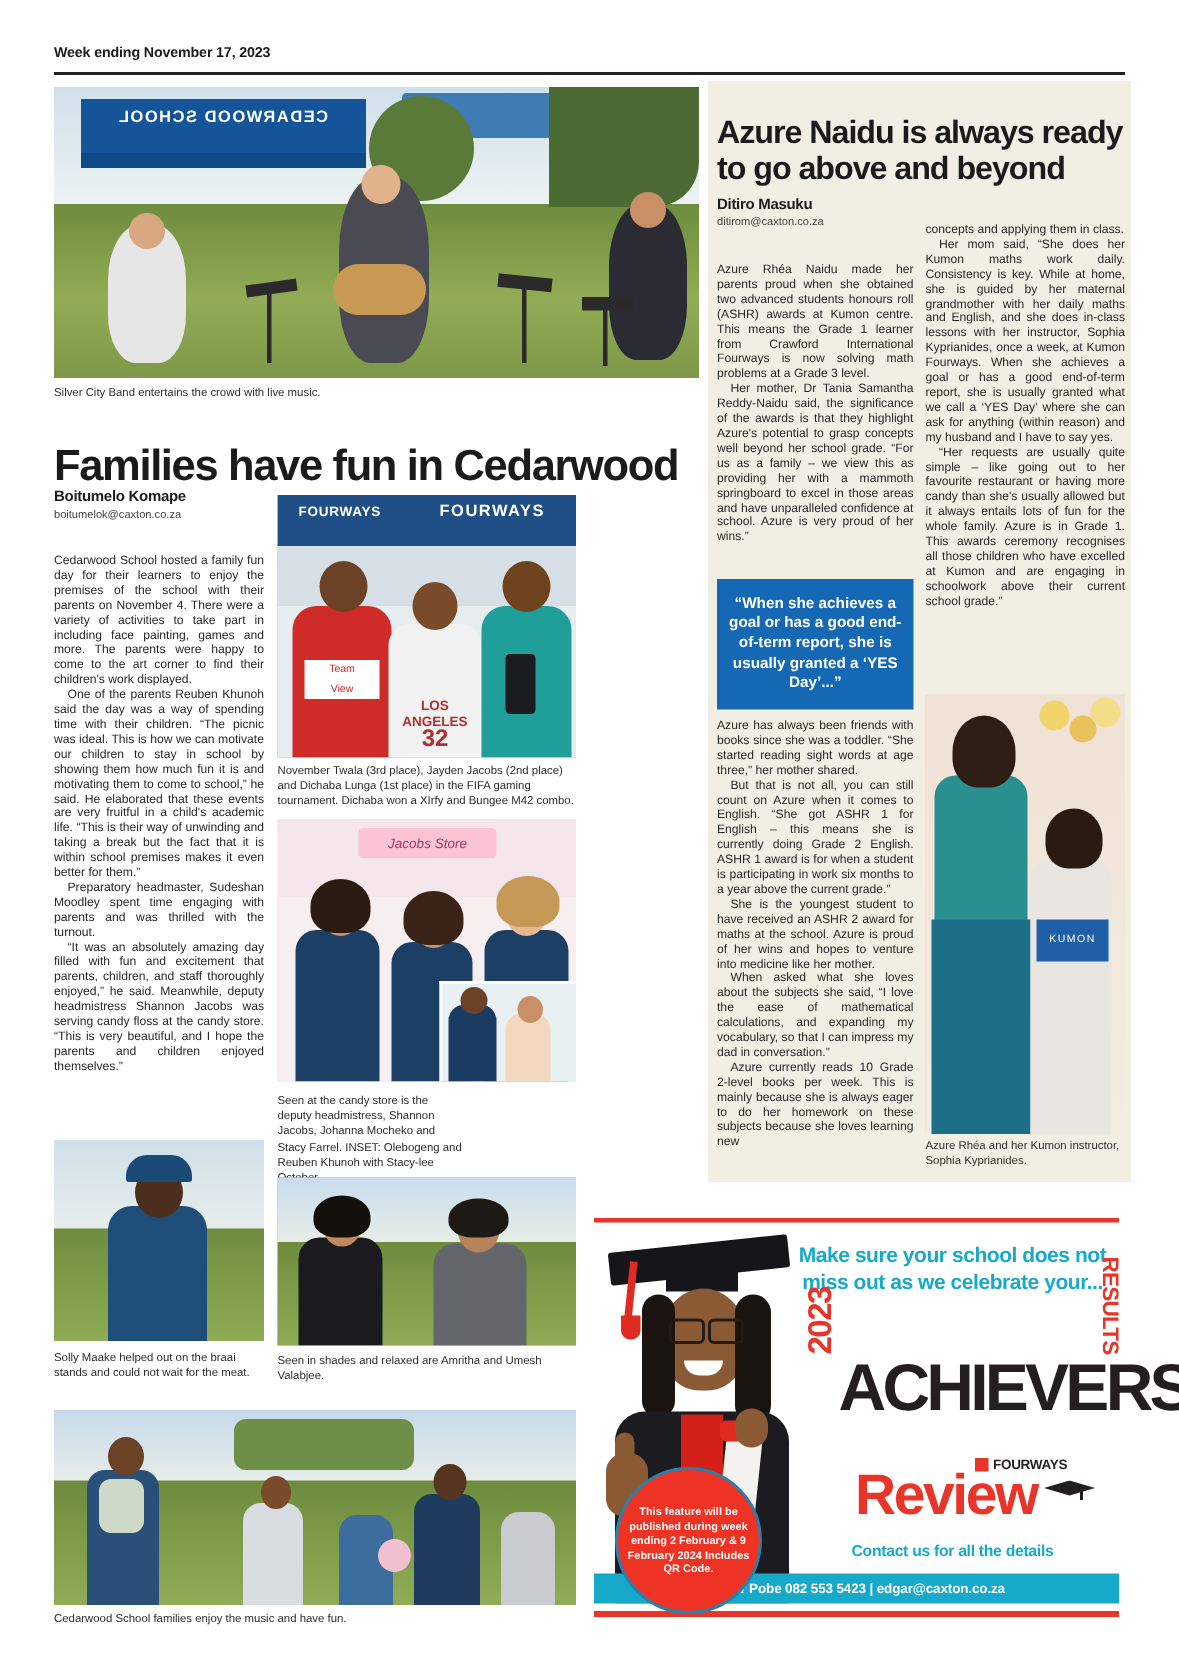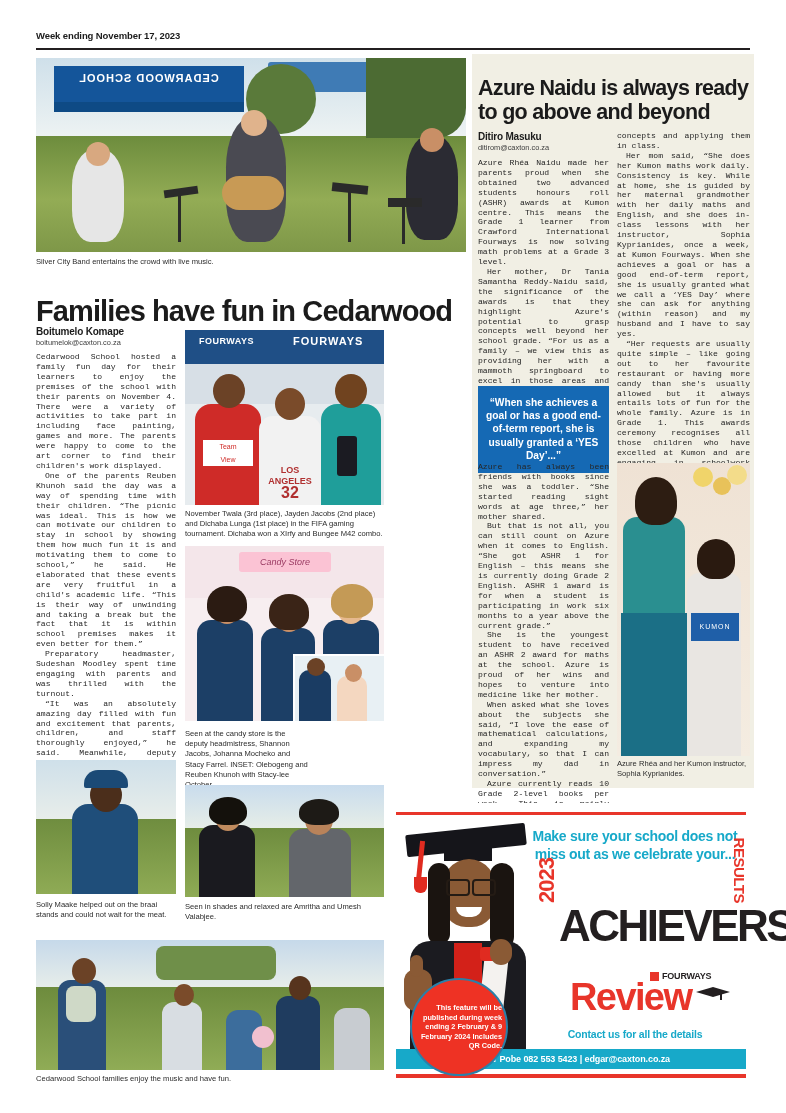--- a/index.html
+++ b/index.html
@@ -27,23 +27,24 @@
   .cap{position:absolute;font-size:7.6px;line-height:10.2px;color:#2b2b2b;}
 
   
   .headline{position:absolute;left:36px;top:276px;width:430px;font-size:29px;line-height:32px;font-weight:bold;letter-spacing:-.9px;color:#1b1b1b;}
 
   .byline{position:absolute;font-size:10px;font-weight:bold;color:#1b1b1b;letter-spacing:-.2px;}
   .bymail{position:absolute;font-size:7.4px;color:#3c3c3c;}
 
   .body-col{
     position:absolute;
-    font-family:Liberation Mono, monospace;
+    font-family:Liberation Sans, sans-serif;
     font-size:8.1px;line-height:9.9px;color:#262626;
     text-align:justify;
+    margin-top:17px;
   }
   .body-col p{margin:0;text-indent:9px;}
   .body-col p.first{text-indent:0;}
 
   
   .art-head{position:absolute;left:478px;top:58px;width:276px;font-size:21.5px;line-height:24px;font-weight:bold;letter-spacing:-.7px;color:#1b1b1b;}
 
   .pullquote{
     position:absolute;left:478px;top:386px;width:131px;
     background:#1569b4;color:#fff;
@@ -63,21 +64,21 @@
   .cap-icon{position:absolute;left:168px;top:88px;width:34px;height:14px;}
   .rev-fourways{position:absolute;left:274px;top:168px;font-size:9px;font-weight:bold;color:#231f20;letter-spacing:-.2px;}
   .rev-sq{position:absolute;left:262px;top:169px;width:9px;height:9px;background:#e8352a;}
   .rev-word{position:absolute;left:182px;top:173px;font-size:38px;font-weight:bold;color:#e8352a;letter-spacing:-1.6px;line-height:42px;}
   .ad-contact{position:absolute;left:140px;top:225px;width:214px;text-align:center;color:#17a9c9;font-size:10.5px;font-weight:bold;letter-spacing:-.2px;}
   .ad-bar{position:absolute;left:8px;top:246px;width:350px;height:20px;background:#17a9c9;}
   .ad-bar span{position:absolute;left:0;top:0;width:350px;text-align:center;line-height:20px;color:#fff;font-size:9px;font-weight:bold;letter-spacing:-.1px;}
   .ad-badge{
     position:absolute;left:22px;top:175px;width:98px;height:98px;border-radius:50%;
     background:#ee3224;border:2px solid #2b7fa8;color:#fff;
-    font-size:7.3px;line-height:9.4px;font-weight:bold;text-align:right;
+    font-size:7.3px;line-height:9.4px;font-weight:bold;text-align:center;
     display:flex;align-items:center;justify-content:center;box-sizing:border-box;padding:4px;
   }
   .grad-photo{position:absolute;left:10px;top:16px;width:136px;height:250px;overflow:hidden;}
 
   
   .p-person{position:absolute;border-radius:40% 40% 35% 35%;}
 </style>
 </head>
 <body>
 
@@ -152,21 +153,21 @@
     <div style="position:absolute;left:82px;top:112px;width:46px;height:34px;color:#b03030;font-size:9px;font-weight:bold;text-align:center;line-height:11px;margin-top:23px;">LOS ANGELES<br><span style="font-size:16px;">32</span></div>
 
     <div style="position:absolute;left:136px;top:74px;width:60px;height:101px;background:#1f9e9a;border-radius:16px 16px 0 0;"></div>
     <div style="position:absolute;left:150px;top:44px;width:32px;height:34px;border-radius:50%;background:#70431f;"></div>
     <div style="position:absolute;left:152px;top:106px;width:20px;height:40px;background:#1b1b22;border-radius:3px;"></div>
   </div>
   <div class="cap" style="left:185px;top:509px;width:199px;">November Twala (3rd place), Jayden Jacobs (2nd place)  and Dichaba Lunga (1st place) in the FIFA gaming tournament.  Dichaba won a XIrfy and Bungee M42 combo.</div>
 
   <div class="photo" style="left:185px;top:546px;width:199px;height:175px;background:#eddfe3;">
     <div style="position:absolute;left:0;top:0;right:0;height:52px;background:#f4e6ea;"></div>
-    <div style="position:absolute;left:54px;top:6px;width:92px;height:20px;background:#fbc3d4;border-radius:3px;color:#9b3b63;font-size:9px;text-align:center;line-height:20px;font-style:italic;">Candy Store</div>
+    <div style="position:absolute;left:54px;top:6px;width:92px;height:20px;background:#fbc3d4;border-radius:3px;color:#9b3b63;font-size:9px;text-align:center;line-height:20px;font-style:italic;">Jacobs Store</div>
     <div style="position:absolute;left:0;top:52px;right:0;bottom:0;background:#f7eef0;"></div>
 
     <div style="position:absolute;left:12px;top:74px;width:56px;height:101px;background:#1c3f66;border-radius:14px 14px 0 0;"></div>
     <div style="position:absolute;left:28px;top:46px;width:28px;height:32px;border-radius:50%;background:#c98f66;"></div>
     <div style="position:absolute;left:22px;top:40px;width:40px;height:36px;border-radius:50% 50% 40% 40%;background:#2b1b12;"></div>
     <div style="position:absolute;left:76px;top:82px;width:54px;height:93px;background:#1c3f66;border-radius:14px 14px 0 0;"></div>
     <div style="position:absolute;left:90px;top:54px;width:28px;height:32px;border-radius:50%;background:#c98f66;"></div>
     <div style="position:absolute;left:84px;top:48px;width:40px;height:36px;border-radius:50% 50% 40% 40%;background:#3a2417;"></div>
     <div style="position:absolute;left:138px;top:74px;width:56px;height:101px;background:#1c3f66;border-radius:14px 14px 0 0;"></div>
     <div style="position:absolute;left:152px;top:46px;width:28px;height:32px;border-radius:50%;background:#e6b98f;"></div>

